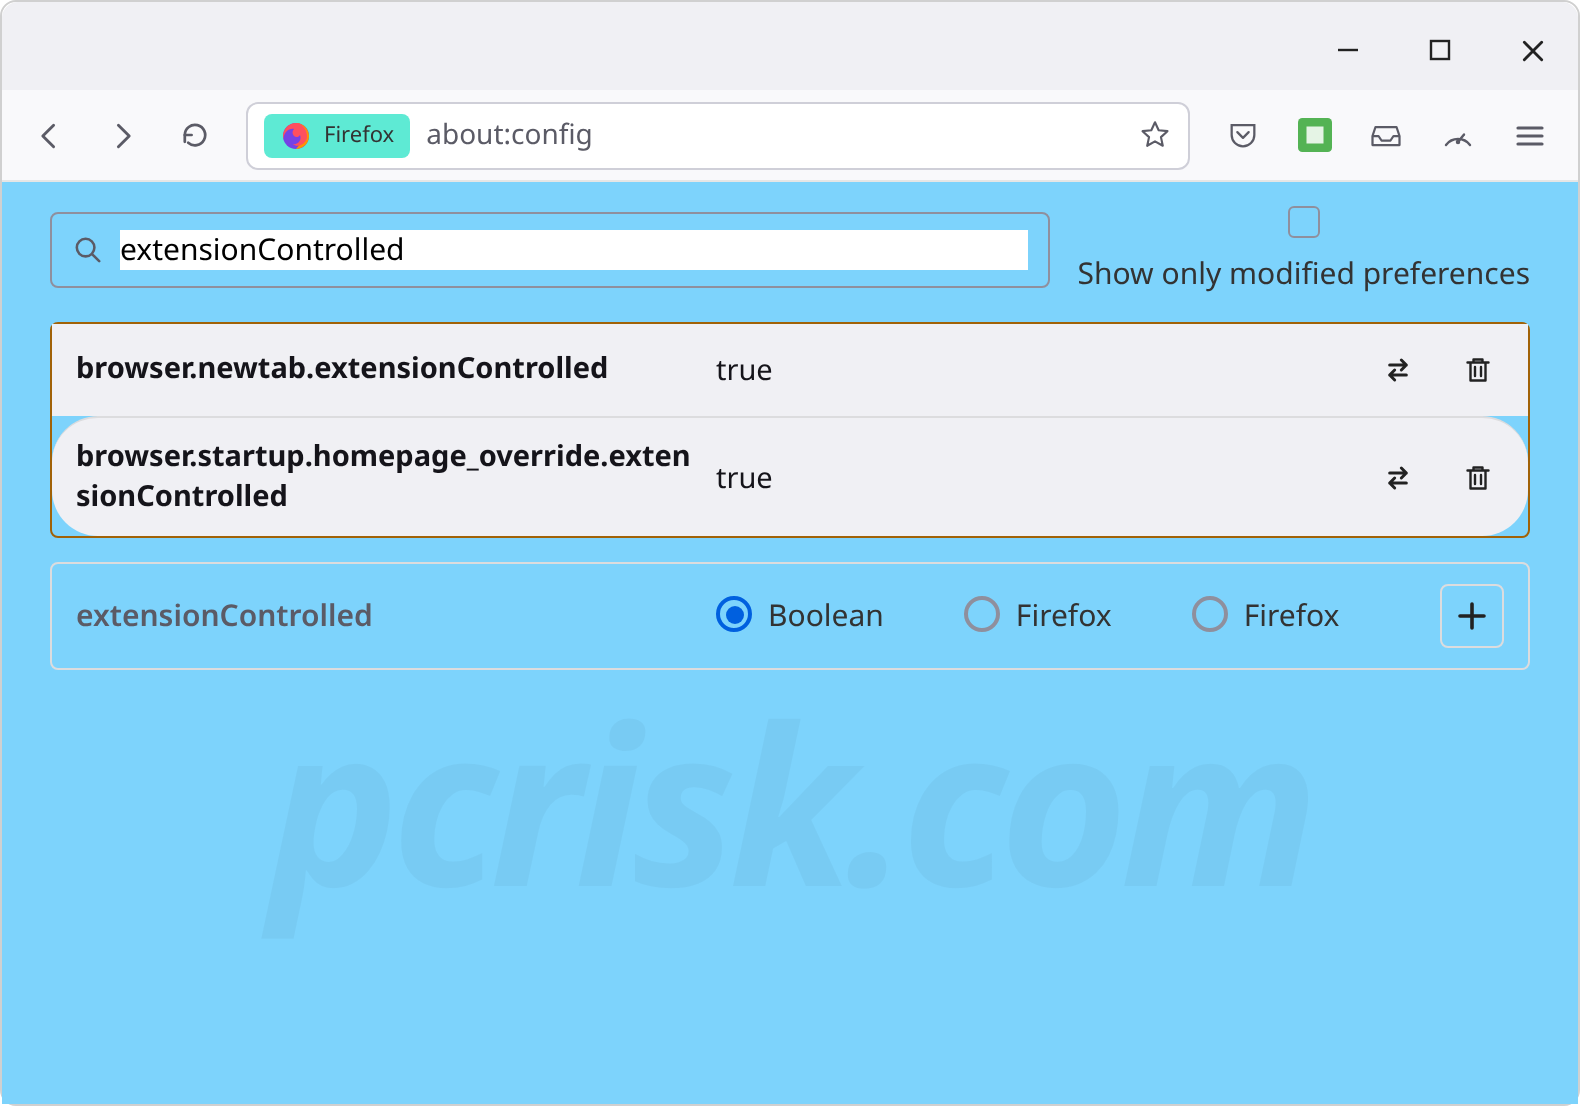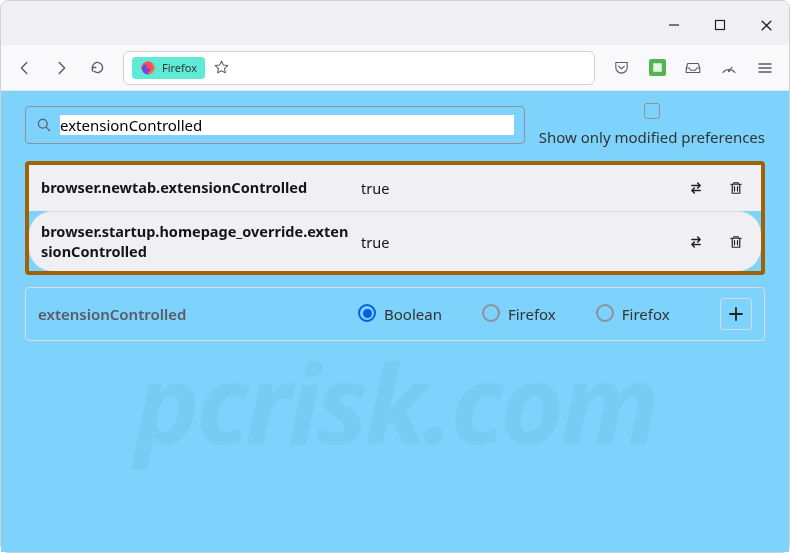--- a/index.html
+++ b/index.html
@@ -20,21 +20,21 @@
 .urlbar .ff-logo { width:16px; height:16px; }
 .urlbar .url { font-size: 14px; color: #5b5b66; flex:1; }
 .urlbar .star { color:#5b5b66; }
 .right-icons { display:flex; gap:4px; align-items:center; }
 .content { flex:1; background:#7dd3fc; padding: 12px 24px; position:relative; }
 .search-row { display:flex; align-items:center; gap:14px; margin-bottom: 14px; }
 .searchbox { flex:1; height: 38px; border:1px solid #8f8f9d; border-radius:4px; display:flex; align-items:center; padding:0 10px; gap:8px; }
 .searchbox input { border:none; outline:none; font-size: 15px; flex:1; }
 .chk-wrap { display:flex; align-items:center; gap:8px; font-size: 15px; color:#333;flex-direction:column; }
 .chk { width:16px; height:16px; border:1.5px solid #8f8f9d; border-radius:3px; }
-.table { border:4px solid #a16207; border-radius:4px; }
+.table { border:1px solid #a16207; border-radius:4px; }
 .row { display:flex; align-items:center; padding: 10px 12px; font-size: 14.5px; }
 .row.alt { background:#f0f0f4; }
 .row.sep { border-top:1px solid #dcdcde;border-radius:23px; }
 .pref-name { font-weight:700; color:#15141a; width: 320px; word-break: break-word; line-height:1.35; padding-right:8px;}
 .pref-val { font-weight:400; color:#15141a; flex:1; }
 .row-actions { display:flex; gap:14px; align-items:center; color:#333; }
 .icon-btn { width:26px; height:26px; display:flex; align-items:center; justify-content:center; }
 .new-row { border:1px solid #dcdcde; border-radius:4px; margin-top: 12px; padding: 10px 12px; display:flex; align-items:center; font-size:15px; }
 .new-name { width:320px; color:#5b5b66; font-weight:600; }
 .radios { display:flex; gap:40px; flex:1; }
@@ -92,20 +92,21 @@
 
     <div class="urlbar">
       <div class="pill">
         <svg class="ff-logo" viewBox="0 0 32 32">
           <circle cx="16" cy="16" r="13" fill="#7542e5"></circle>
           <path d="M16 3 C24 3 29 10 29 16 C29 24 22 29 16 29 C19 26 22 22 22 16 C22 10 19 5 16 3 Z" fill="#ff9400"></path>
           <path d="M16 3 C8 3 3 10 3 16 C3 17 3 18 3.3 19 C4 12 9 8 14 9 C12 11 12 14 14 16 C16 18 19 17 20 15 C22 20 18 25 13 24 C17 28 25 25 27 18 C28 11 23 3 16 3 Z" fill="#ff4f5e"></path>
         </svg>
         <span>Firefox</span>
       </div>
+      <span class="url">about:config</span>
       <span class="star">
         <svg width="17" height="17" viewBox="0 0 24 24">
             <path d="M12 3 L14.6 8.6 L20.8 9.3 L16.2 13.5 L17.5 19.6 L12 16.5 L6.5 19.6 L7.8 13.5 L3.2 9.3 L9.4 8.6 Z" fill="none" stroke="currentColor" stroke-width="1.5" stroke-linejoin="round"></path>
           </svg>
       </span>
     </div>
 
     <div class="right-icons">
       <div class="tbtn">
         <svg width="17" height="17" viewBox="0 0 24 24">

